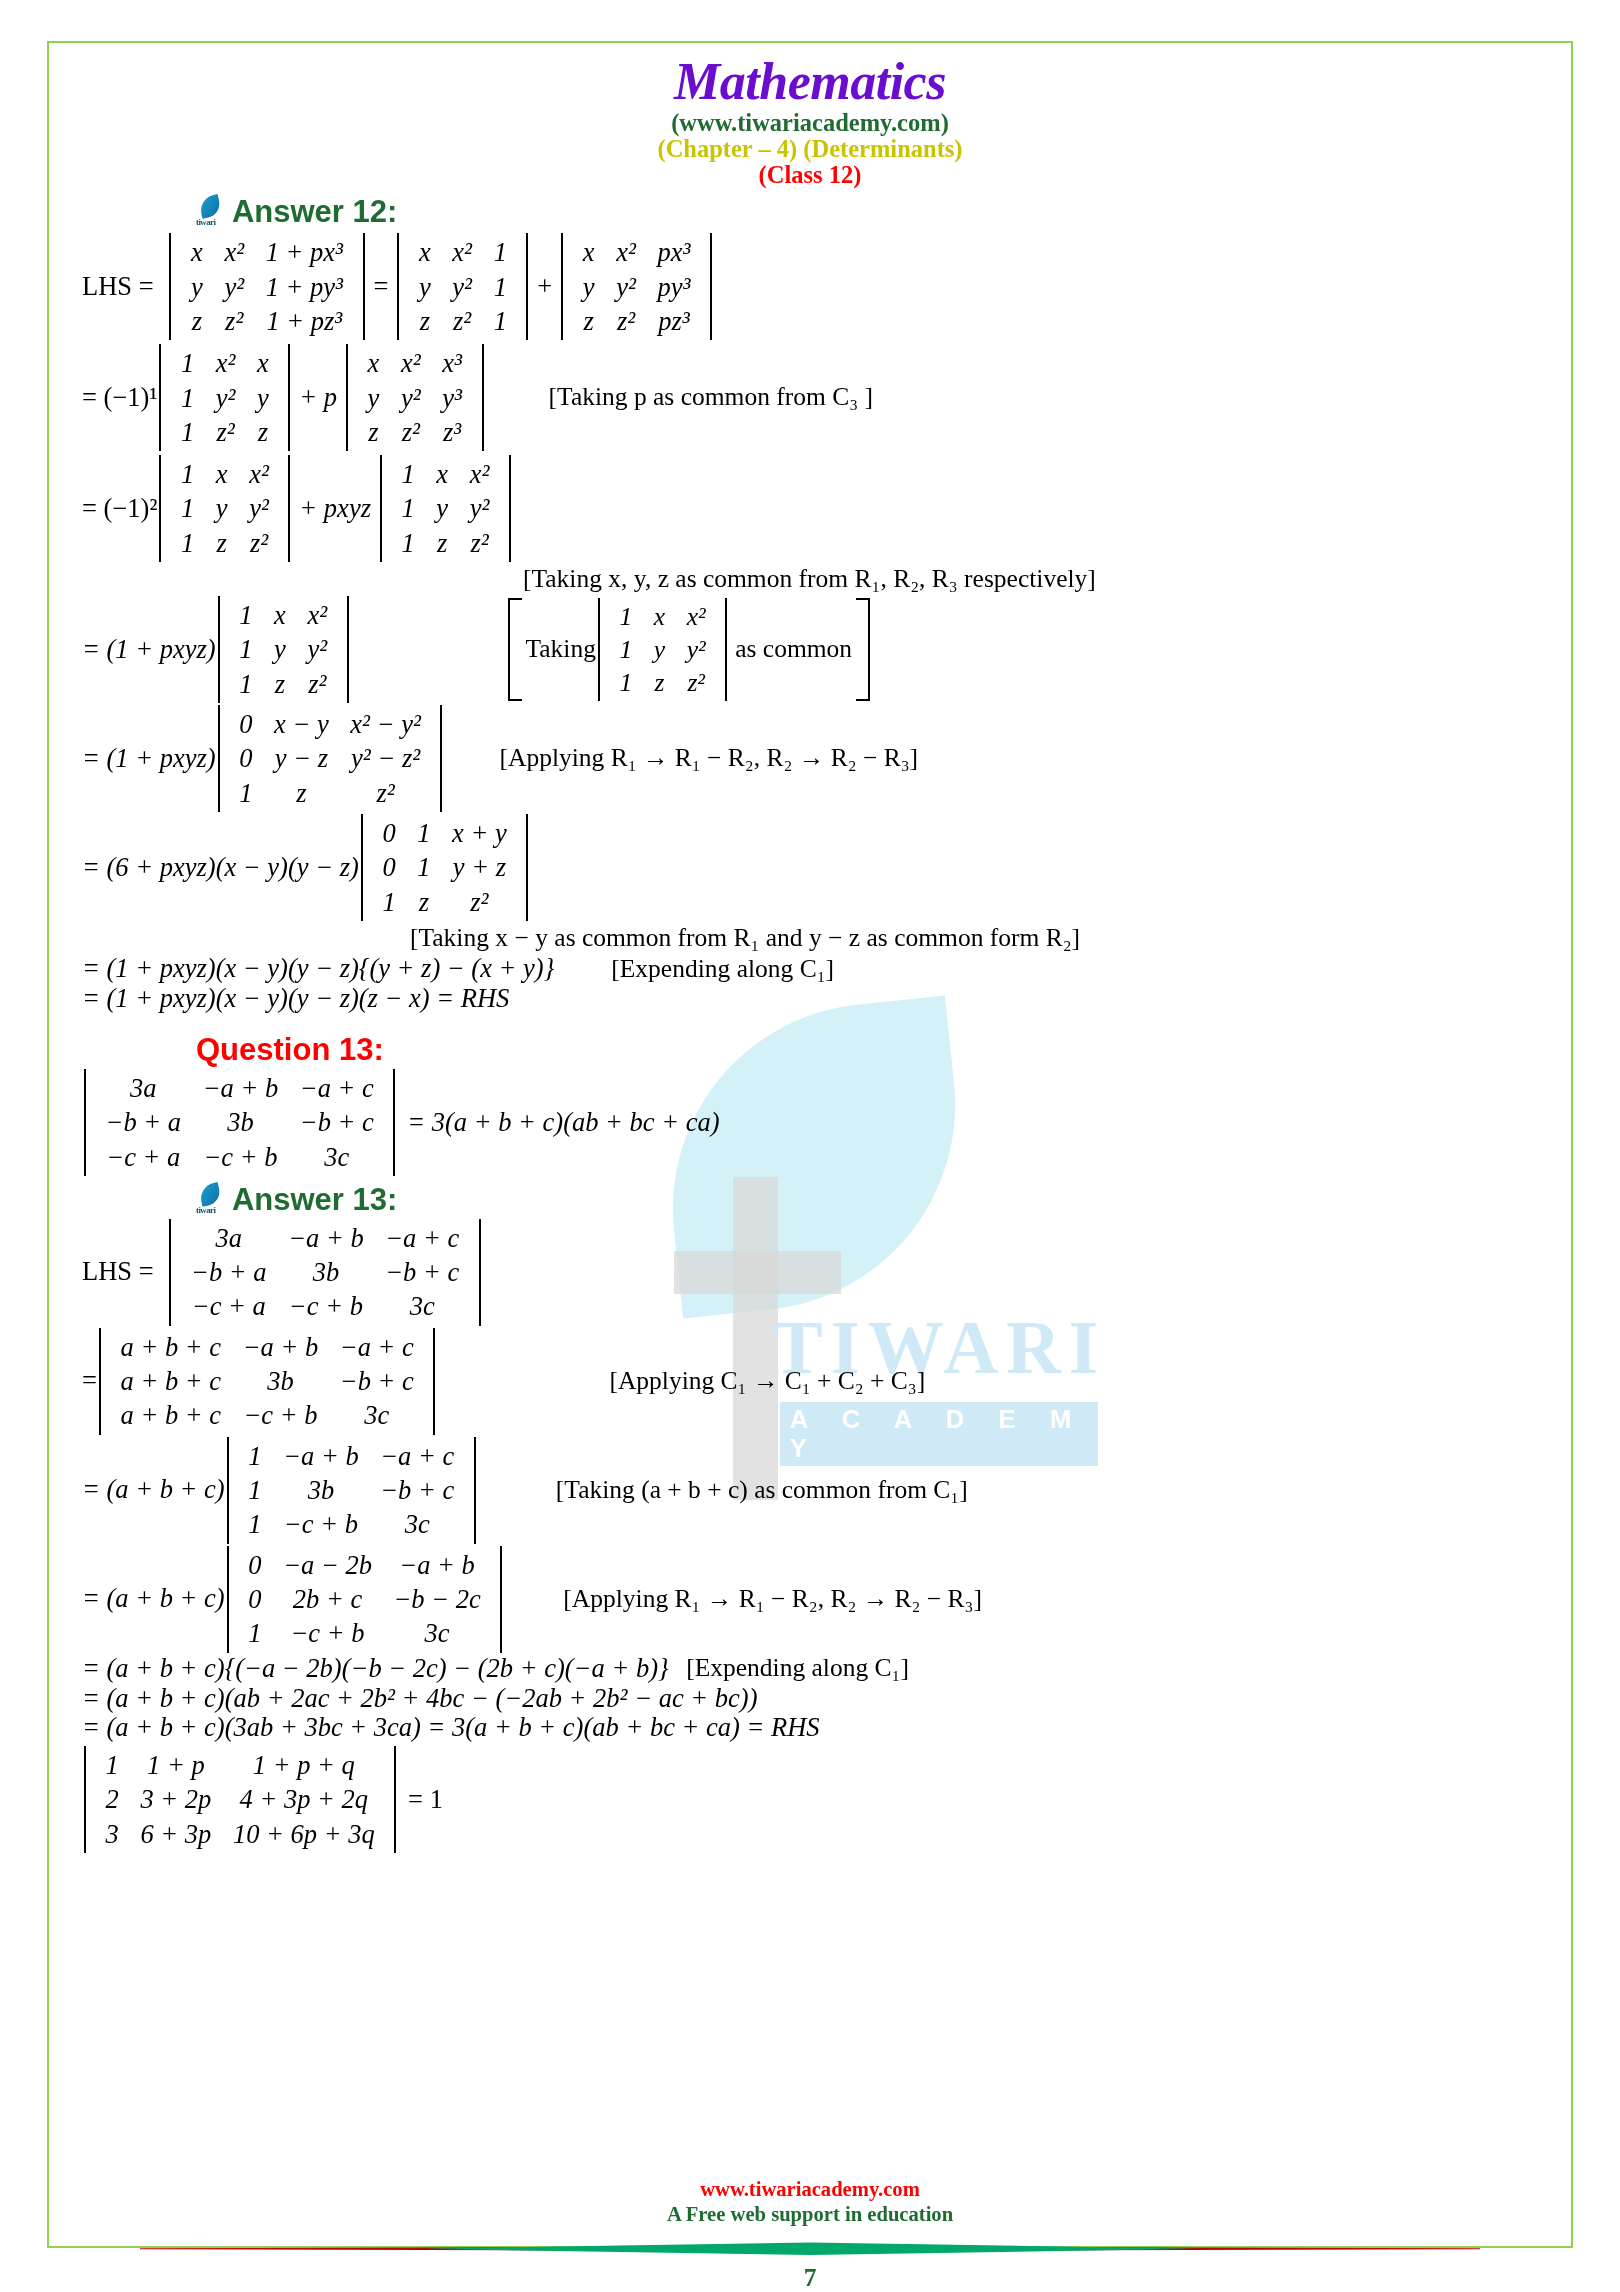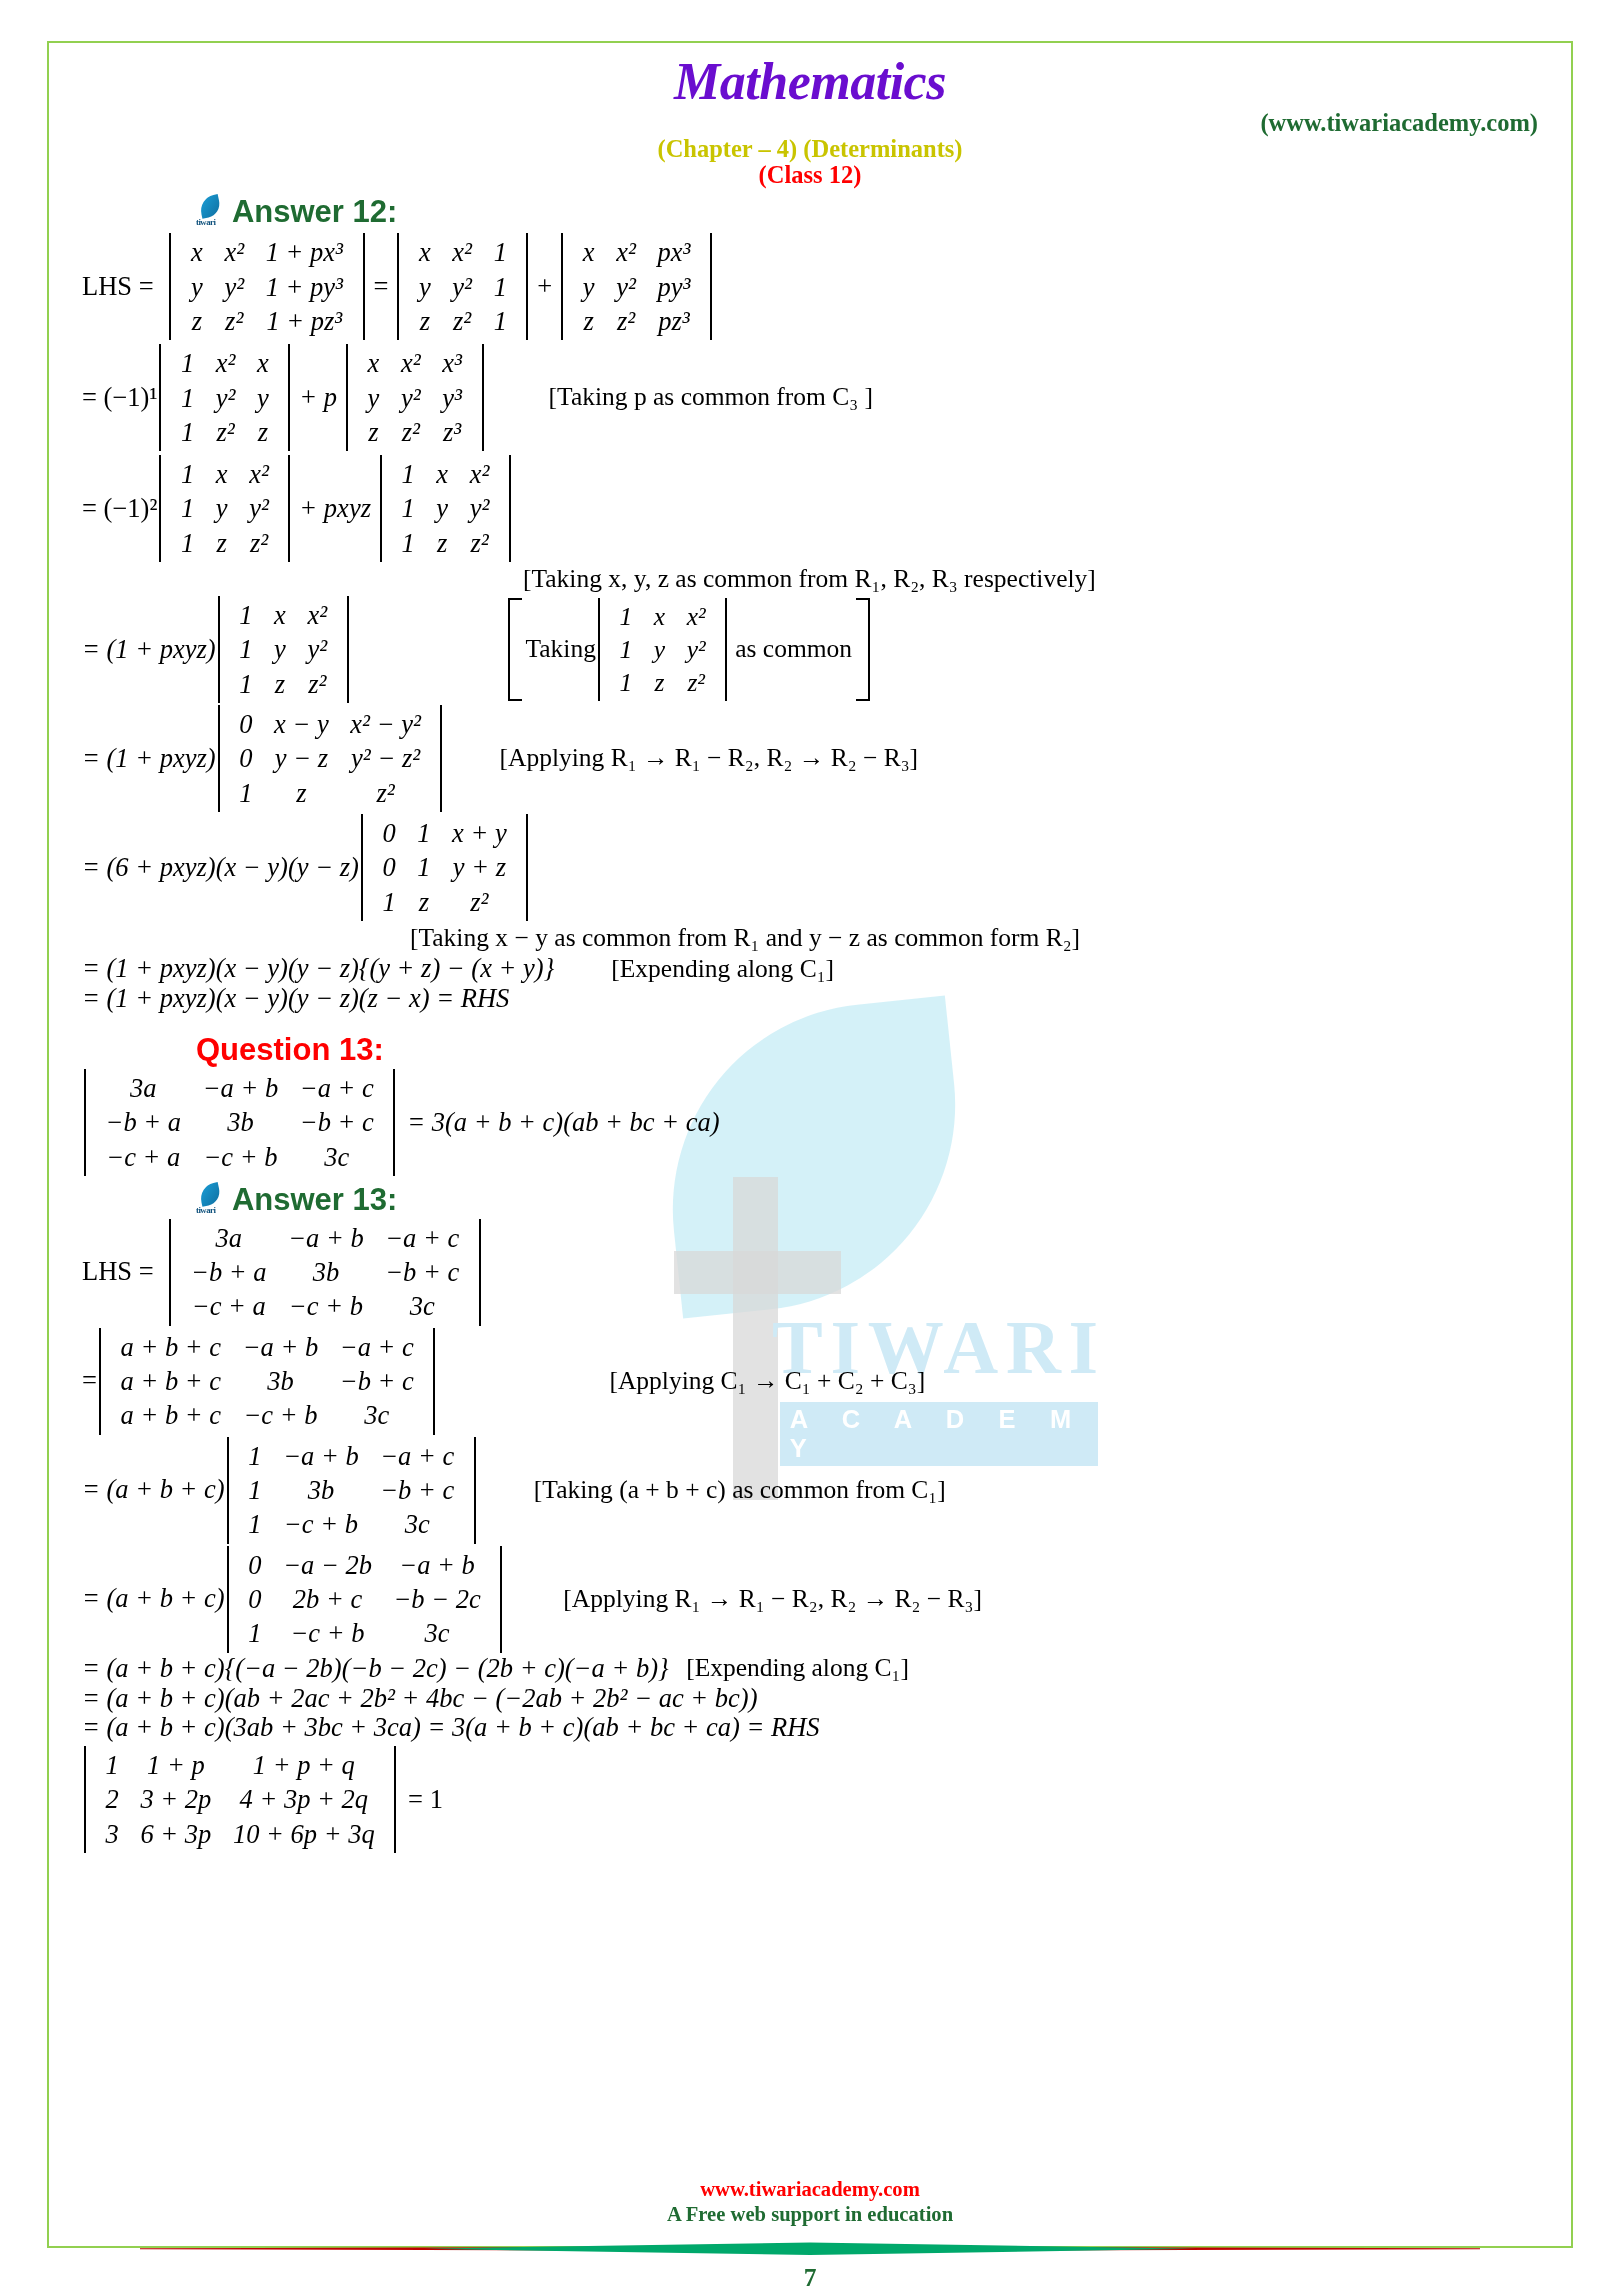--- a/index.html
+++ b/index.html
@@ -41,21 +41,20 @@
     font-weight: bold;
     font-size: 52px;
     color: #6a0dcf;
     letter-spacing: -0.5px;
   }
   .hdr-site {
     font-weight: bold;
     font-size: 24.5px;
     color: #1f6b32;
     margin-top: 2px;
-    text-align: right;
   }
   .hdr-chapter {
     font-weight: bold;
     font-size: 24.5px;
     color: #c9c400;
     margin-top: 1px;
   }
   .hdr-class {
     font-weight: bold;
     font-size: 24.5px;
@@ -575,21 +574,21 @@
             <div>−a + c</div>
           <div>1</div>
             <div>3b</div>
             <div>−b + c</div>
           <div>1</div>
             <div>−c + b</div>
             <div>3c</div>
         </span>
         <span class="bar"></span>
       </span>
-      <span class="note" style="margin-left:56px;">[Taking (a + b + c) as common from C₁]</span>
+      <span class="note" style="margin-left:78px;">[Taking (a + b + c) as common from C₁]</span>
     </div>
 
     <div class="mrow" style="margin-top:2px;">
       <span class="lbl it">= (a + b + c)</span>
       <span class="det">
         <span class="bar"></span>
         <span class="detgrid c3">
           <div>0</div>
             <div>−a − 2b</div>
             <div>−a + b</div>

